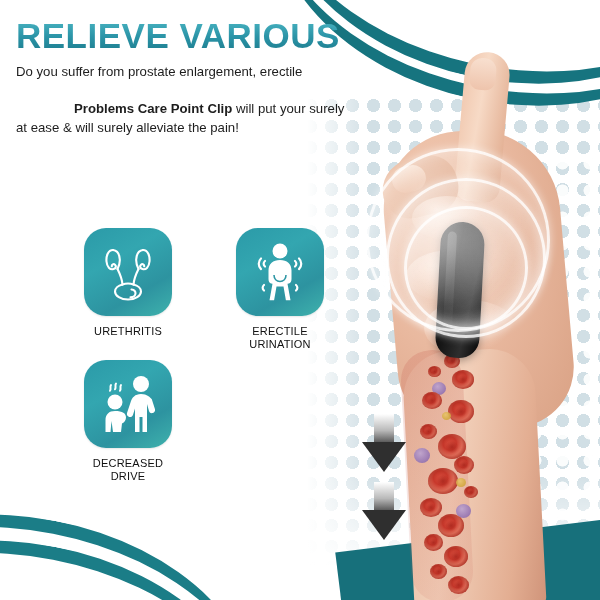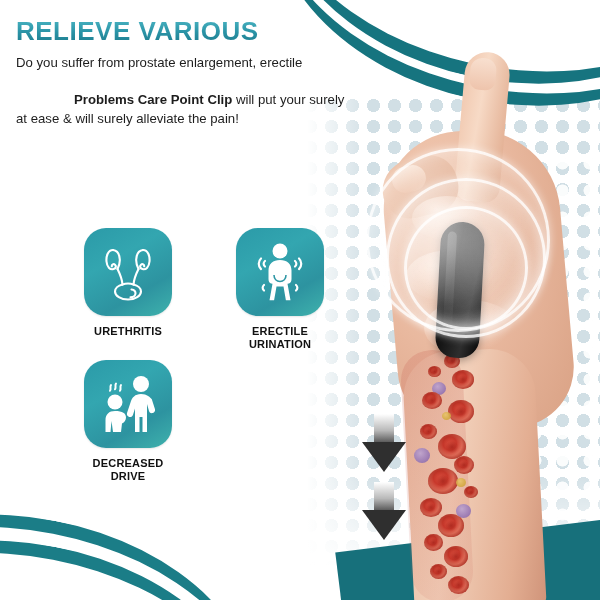--- a/index.html
+++ b/index.html
@@ -70,21 +70,21 @@
 
   
   .br-block {
     position:absolute; right:-20px; bottom:-30px; width:280px; height:95px;
     background:#17707b; transform:rotate(-7deg);
   }
 
   
   .head-wrap { position:absolute; left:16px; top:18px; width:400px; }
   .headline {
-    font-size:26px; font-weight:bold; letter-spacing:.5px;
+    font-size:35px; font-weight:bold; letter-spacing:.5px;
     line-height:1.0;
     background:linear-gradient(180deg,#4cb6c4 0%, #2a93a6 55%, #1d7c8e 100%);
     -webkit-background-clip:text; background-clip:text;
     color:transparent;
     -webkit-text-fill-color:transparent;
     white-space:nowrap;
   }
   .subhead {
     margin-top:7px;
     font-size:30px; font-weight:bold; color:#353535;
@@ -107,21 +107,21 @@
   }
   .feature { width:152px; display:flex; flex-direction:column; align-items:center; }
   .tile {
     width:88px; height:88px; border-radius:22px;
     background:linear-gradient(150deg,#2b9aa8 0%, #33a6b0 35%, #2d93a0 70%, #3fb2ad 100%);
     display:flex; align-items:center; justify-content:center;
     box-shadow:0 1px 2px rgba(0,0,0,.10);
   }
   .tile svg { display:block; }
   .feat-label {
-    margin-top:9px; font-size:11px; font-weight:bold; color:#111;
+    margin-top:9px; font-size:11px; font-weight:normal; color:#111;
     text-align:center; line-height:1.22; letter-spacing:.2px;
   }
 
   
   .photo { position:absolute; left:352px; top:0; width:248px; height:600px; overflow:hidden; }
 
   .palm {
     position:absolute; left:38px; top:130px; width:176px; height:300px;
     border-radius:78px 86px 60px 64px;
     background:

